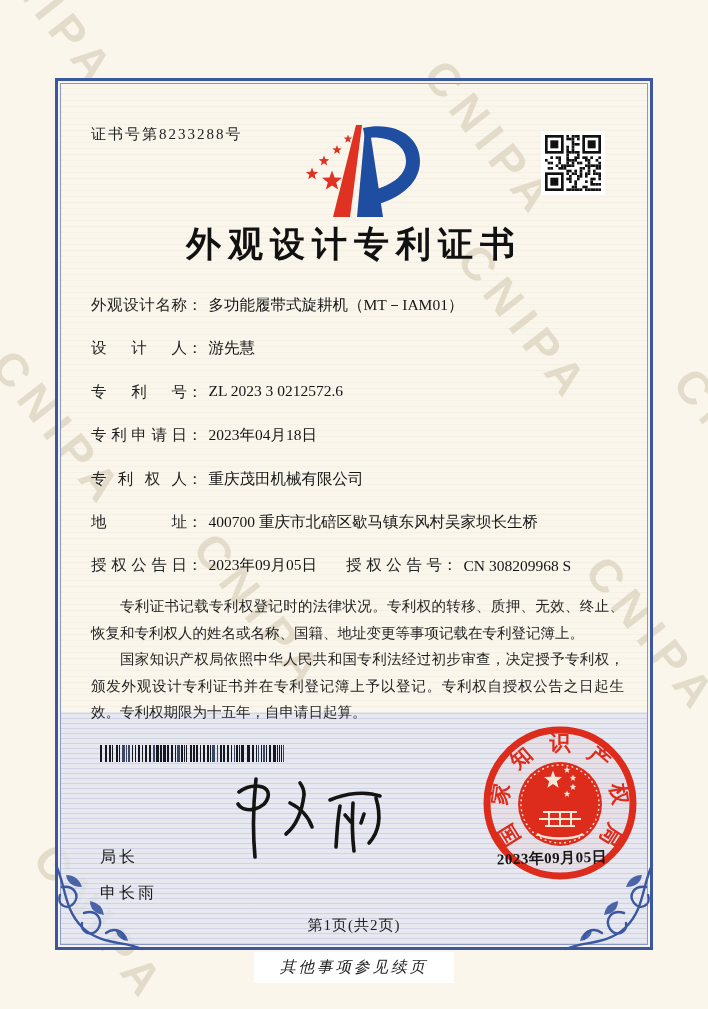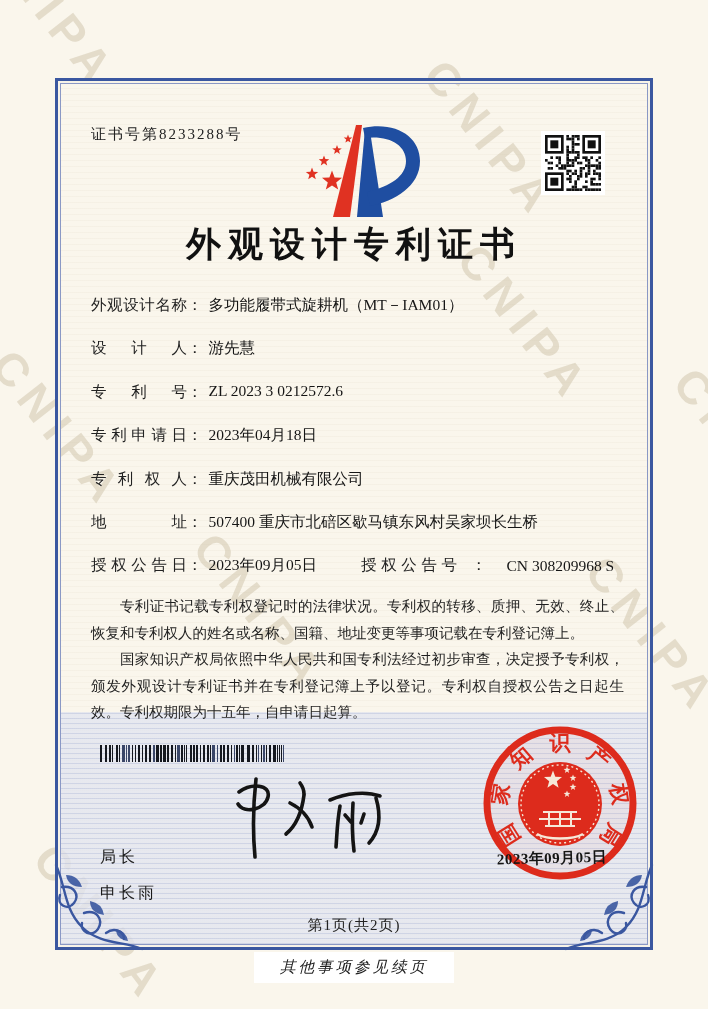--- a/index.html
+++ b/index.html
@@ -42,21 +42,21 @@
   
   .fields{position:absolute;left:33px;right:26px;top:214px;}
   .field-row{height:43.4px;display:flex;align-items:flex-start;font-size:15.5px;}
   .field-label{
     display:inline-block;width:96px;
     text-align:justify;text-align-last:justify;
     color:#222;flex:none;
   }
   .colon{flex:none;color:#222;}
   .field-value{margin-left:6px;white-space:nowrap;color:#151515;}
-  .pair2{display:flex;align-items:center;margin-left:44px;gap:14px;}
+  .pair2{display:flex;align-items:center;margin-left:29px;}
   
   .body-text{
     position:absolute;left:33px;right:26px;top:512px;
     font-size:14.5px;line-height:26.5px;text-align:justify;color:#1f1f1f;
   }
   .body-text p{margin:0;text-indent:2em;}
   
   .barcode{position:absolute;left:42px;top:664px;}
   .signer{
     position:absolute;left:42px;top:714px;z-index:3;
@@ -277,21 +277,21 @@
       <span class="field-value">2023年04月18日</span>
     </div>
     <div class="field-row">
       <span class="field-label">专利权人</span>
         <span class="colon">：</span>
       <span class="field-value">重庆茂田机械有限公司</span>
     </div>
     <div class="field-row">
       <span class="field-label">地址</span>
         <span class="colon">：</span>
-      <span class="field-value">507400 重庆市北碚区歇马镇东风村吴家坝长生桥</span>
+      <span class="field-value">400700 重庆市北碚区歇马镇东风村吴家坝长生桥</span>
     </div>
     <div class="field-row">
       <span class="field-label">授权公告日</span>
         <span class="colon">：</span>
       <span class="field-value">2023年09月05日</span>
       <span class="pair2">
         <span class="field-label">授权公告号</span>
           <span class="colon">：</span>
         <span class="field-value">CN 308209968 S</span>
       </span>

